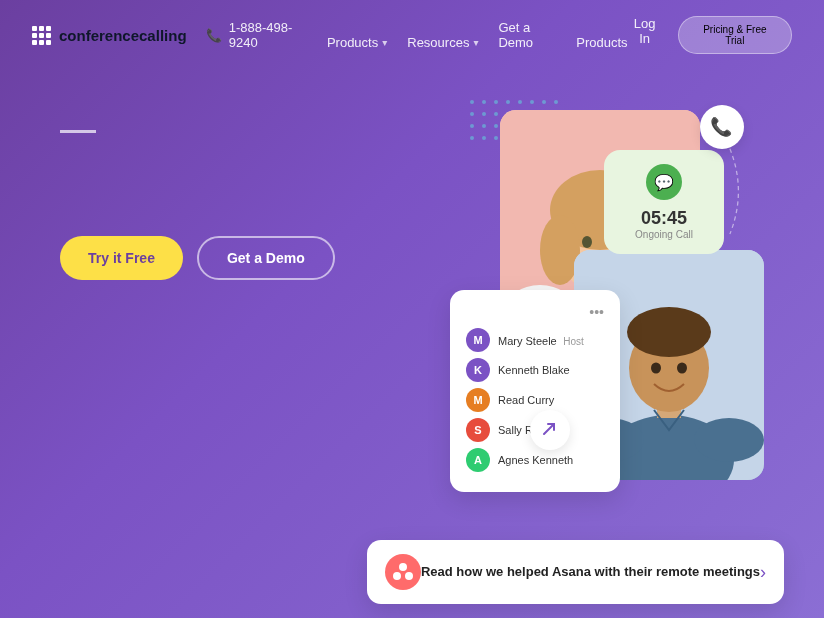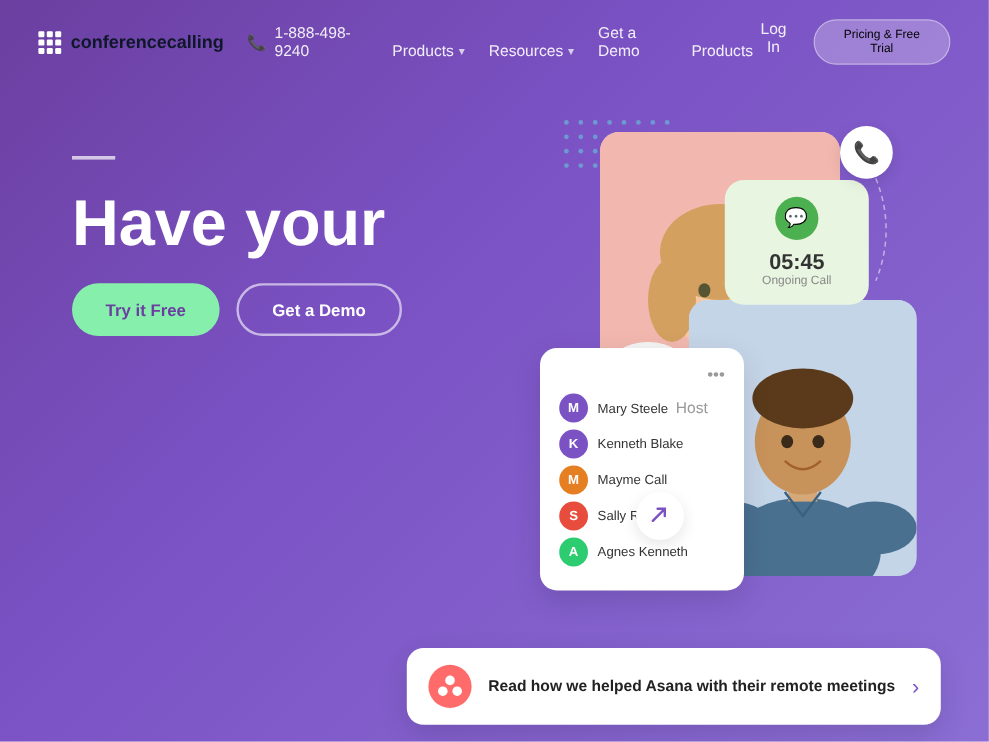--- a/index.html
+++ b/index.html
@@ -123,21 +123,21 @@
     .hero-subtitle {
       color: rgba(255,255,255,0.85);
       font-size: 15px;
       margin-bottom: 32px;
     }
     .hero-buttons {
       display: flex;
       gap: 14px;
     }
     .btn-primary {
-      background: #86efac;
+      background: #fde047;
       color: #6B3FA0;
       border: none;
       padding: 12px 28px;
       border-radius: 25px;
       font-size: 14px;
       font-weight: 600;
       cursor: pointer;
     }
     .btn-secondary {
       background: transparent;
@@ -298,21 +298,21 @@
       color: white;
       font-weight: 600;
       flex-shrink: 0;
     }
     .participant-name {
       font-size: 11px;
       color: #333;
       text-align: center;
     }
     .host-badge {
-      font-size: 13px;
+      font-size: 10px;
       color: #999;
       margin-left: 2px;
     }
 
     
     .circle-white-sm {
       position: absolute;
       border-radius: 50%;
       background: white;
       opacity: 0.9;
@@ -368,21 +368,20 @@
     
     .bottom-card {
       position: absolute;
       bottom: 14px;
       right: 40px;
       background: white;
       border-radius: 14px;
       padding: 14px 18px;
       display: flex;
       align-items: center;
-      gap: 14px;
       min-width: 260px;
       box-shadow: 0 8px 24px rgba(0,0,0,0.12);
       z-index: 20;
     }
     .bottom-card-icon {
       width: 36px;
       height: 36px;
       background: #ff6b6b;
       border-radius: 50%;
       display: flex;
@@ -451,21 +450,21 @@
   <div class="nav-right">
     <button class="login-btn">Log In</button>
     <button class="pricing-btn">Pricing &amp; Free Trial</button>
   </div>
 </nav>
 
 <section class="hero">
   <div class="hero-left">
     <div class="accent-line"></div>
     <h1 class="hero-title">
-      <span>Have your</span><br>
+      <br>
     </h1>
     <div class="hero-buttons">
       <button class="btn-primary">Try it Free</button>
       <button class="btn-secondary">Get a Demo</button>
     </div>
   </div>
 
   <div class="hero-right">
 
     <div class="dots-tl">
@@ -613,21 +612,21 @@
           <span class="host-badge">Host</span>
         </div>
       </div>
 
       <div class="participant-row">
         <div class="participant-avatar" style="background:#7B52C4">K</div>
         <span class="participant-name">Kenneth Blake</span>
       </div>
       <div class="participant-row">
         <div class="participant-avatar" style="background:#E67E22">M</div>
-        <span class="participant-name">Mayme Call</span>
+        <span class="participant-name">Read Curry</span>
       </div>
       <div class="participant-row">
         <div class="participant-avatar" style="background:#E74C3C">S</div>
         <span class="participant-name">Sally Riley</span>
       </div>
       <div class="participant-row">
         <div class="participant-avatar" style="background:#2ECC71">A</div>
         <span class="participant-name">Agnes Kenneth</span>
       </div>
     </div>

